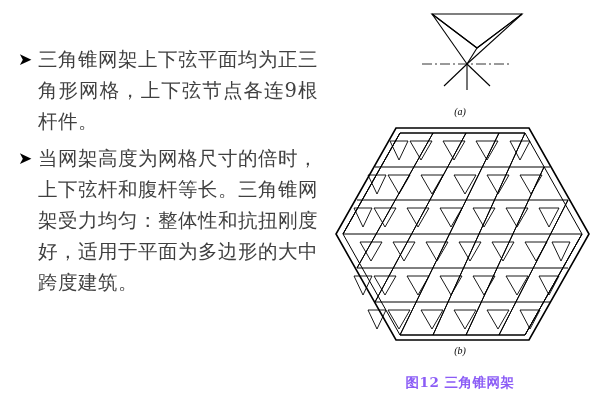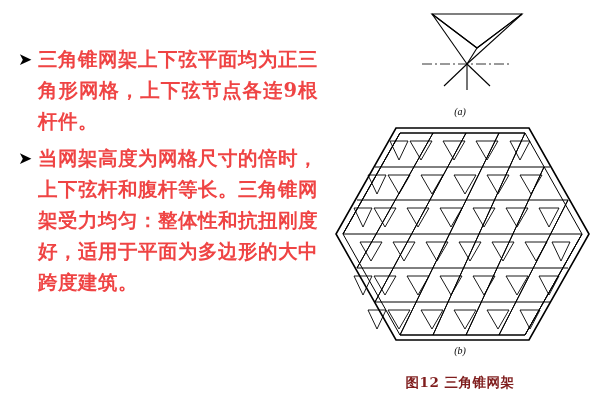--- a/index.html
+++ b/index.html
@@ -40,24 +40,24 @@
     line-height: 31px;
     color: #000;
     font-family: "DejaVu Sans", sans-serif;
     text-align: left;
   }
   .bullet-text {
     flex: 1 1 auto;
     font-size: 19.5px;
     line-height: 31px;
     letter-spacing: 0.5px;
-    color: #ef4444;
+    color: #404040;
     text-align: justify;
     font-family: "DejaVu Serif", "Liberation Serif", serif;
-    font-weight: 700;
+    font-weight: 400;
   }
 
   
   .fig-col {
     position: absolute;
     left: 320px;
     top: 0;
     width: 280px;
     height: 413px;
   }
@@ -98,21 +98,21 @@
     color: #000;
   }
   .fig-caption-main {
     position: absolute;
     left: 0;
     top: 374px;
     width: 280px;
     text-align: center;
     font-size: 13.5px;
     font-weight: bold;
-    color: #7f1d1d;
+    color: #8b5cf6;
     font-family: "DejaVu Serif", "Liberation Serif", serif;
     letter-spacing: 0.5px;
   }
   svg { display: block; }
 </style>
 </head>
 <body>
 
 <div class="page">
 

